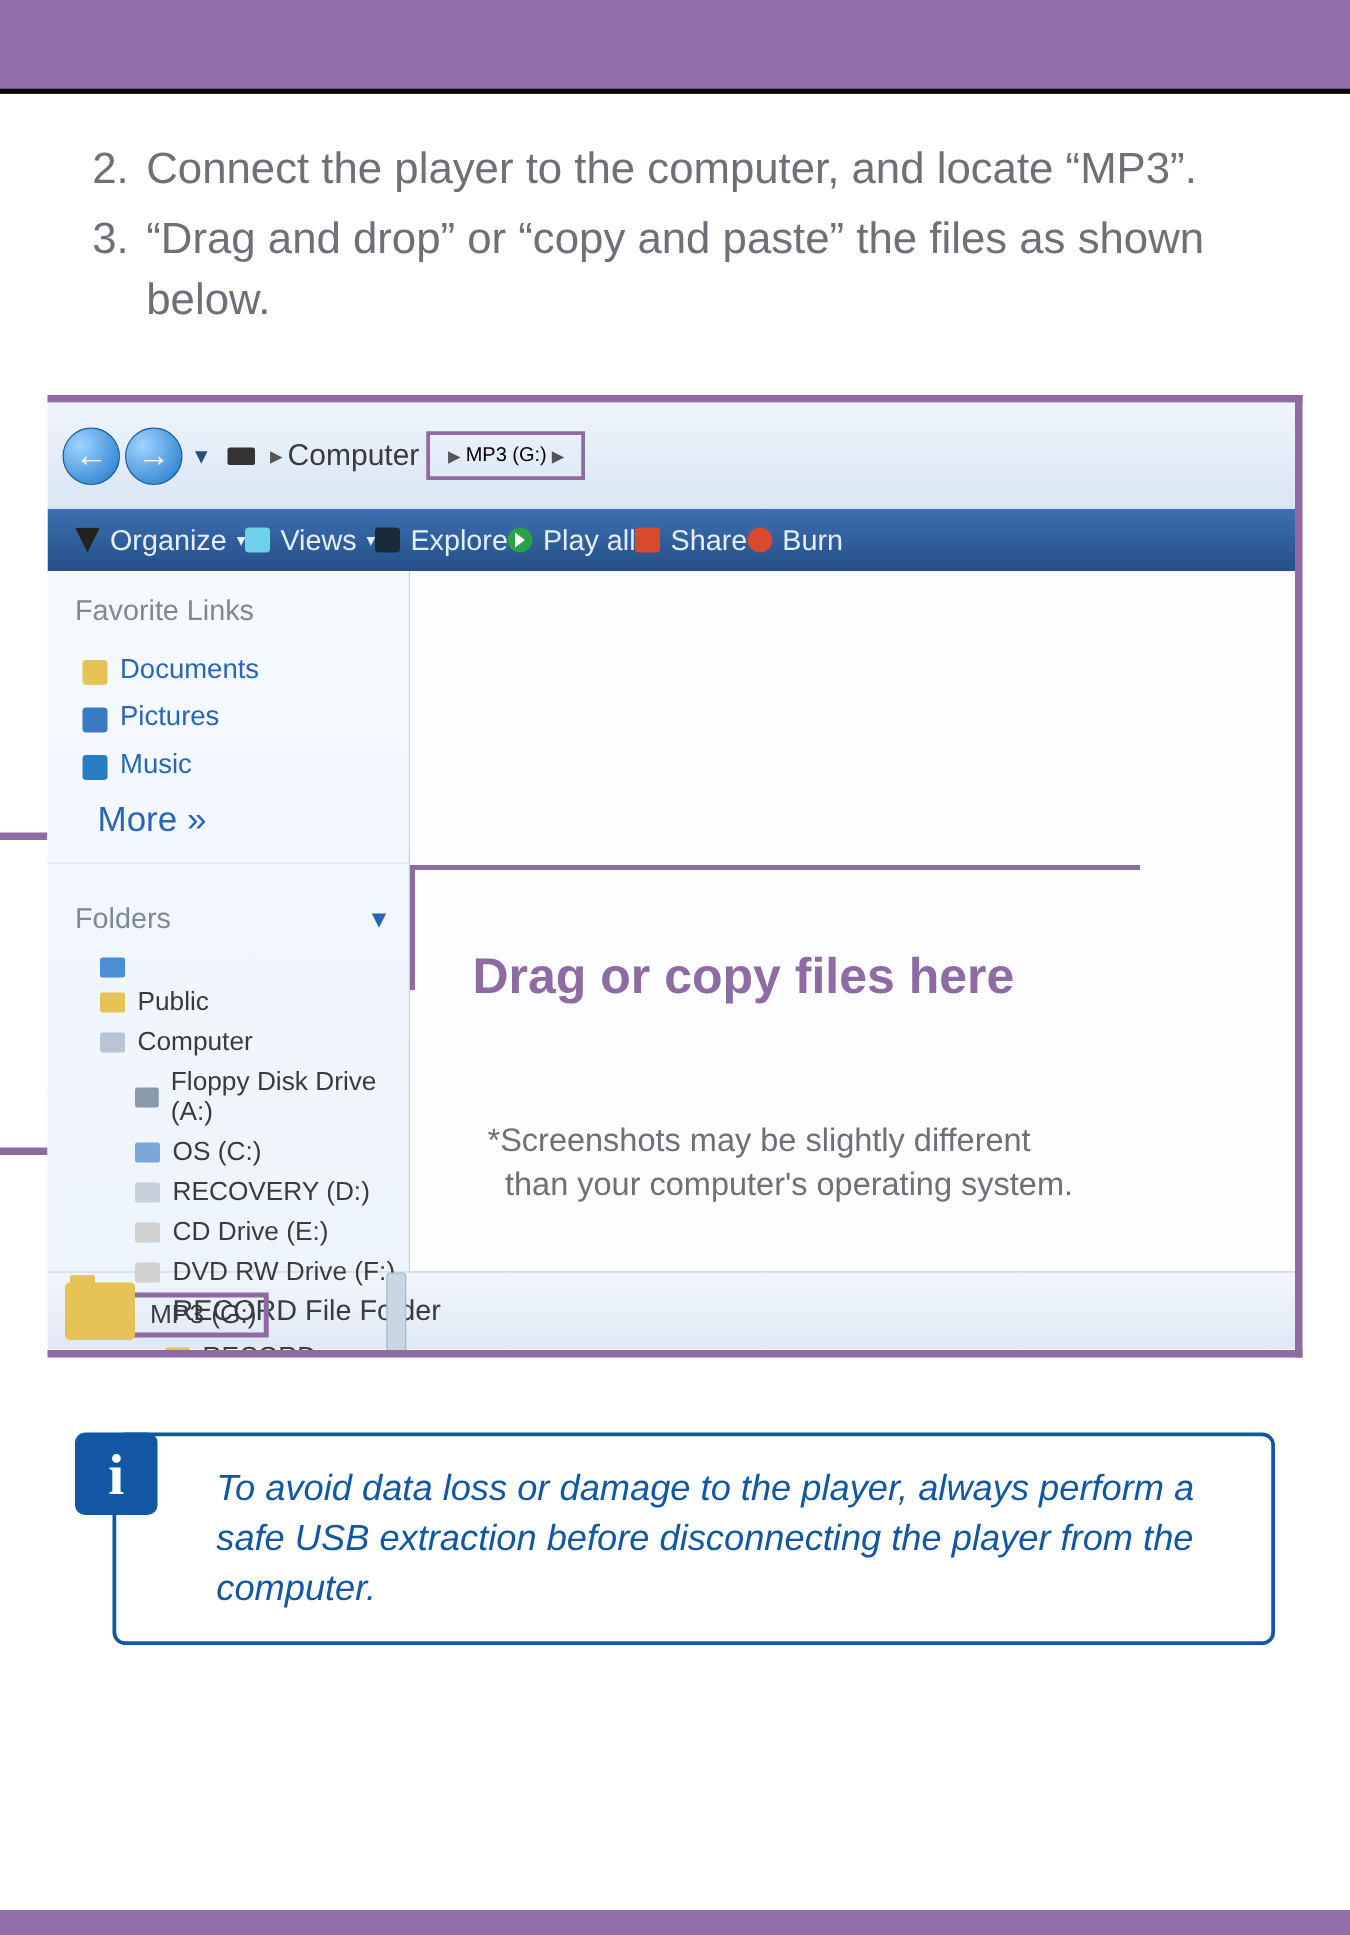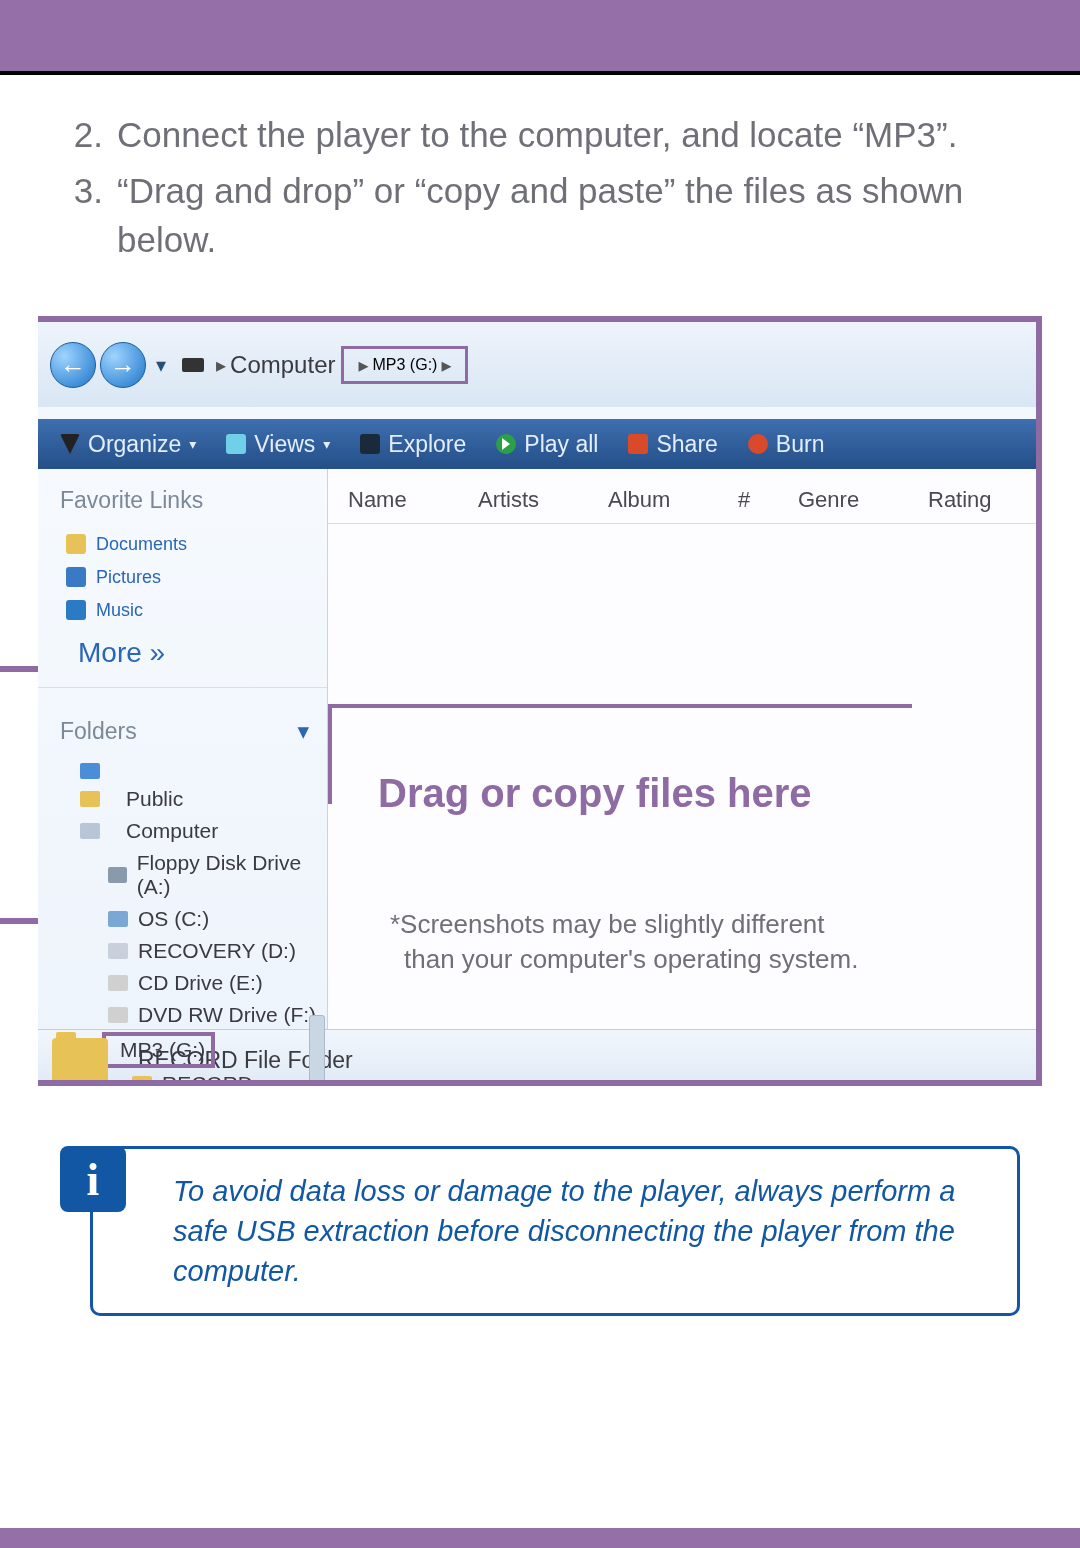--- a/index.html
+++ b/index.html
@@ -65,57 +65,55 @@
     width: 22px; height: 14px; background: #333; border-radius: 2px;
     margin-right: 8px; display: inline-block;
   }
 
   .toolbar {
     height: 50px;
     background: linear-gradient(#3e6fb0,#244f88);
     display: flex; align-items: center;
     padding-left: 22px;
     color: #e4eefb; font-size: 23px;
-    gap: 30px;
-    margin-top: 12px;
   }
   .toolbar .tb-item { display: flex; align-items: center; gap: 8px; }
   .tb-drop { font-size: 14px; }
   .tb-ico { width: 20px; height: 20px; display: inline-block; border-radius: 3px; }
   .ico-org { background: #222; clip-path: polygon(50% 0,100% 100%,0 100%); transform: rotate(180deg); }
   .ico-views { background: #6fd0e8; }
   .ico-exp { background: #1a2a3a; }
   .ico-play { background: #2aa048; border-radius: 50%; position: relative; }
   .ico-play::after { content:""; position:absolute; left:6px; top:4px; border-left:8px solid #fff; border-top:6px solid transparent; border-bottom:6px solid transparent; }
   .ico-share { background: #d84a2a; }
   .ico-burn { background: #d84a2a; border-radius: 50%; }
 
   .body-row { display: flex; height: 560px; background: #fdfdff; }
   .sidebar {
     width: 290px; flex-shrink: 0;
     border-right: 1px solid #c8d4e6;
     background: linear-gradient(#f6faff,#eef4fb);
     position: relative;
   }
   .fav-hdr { font-size: 23px; color: #7d8896; padding: 18px 0 14px 22px; }
-  .fav-item { display:flex; align-items:flex-start; padding: 6px 0 6px 28px; font-size: 18px; color: #2a66b8; }
+  .fav-item { display:flex; align-items:flex-end; padding: 6px 0 6px 28px; font-size: 22px; color: #2a66b8; }
   .fav-item .fico { width: 20px; height: 20px; margin-right: 10px; border-radius: 3px; }
   .fico-doc { background: #e6c257; }
   .fico-pic { background: #3a7ac4; }
   .fico-mus { background: #2a7ac4; }
   .more { color: #2a66b8; font-size: 28px; padding: 10px 0 0 40px; }
   .folders-hdr {
     display:flex; justify-content:space-between; align-items:flex-start;
     padding: 30px 18px 10px 22px; color: #7d8896; font-size: 23px;
     border-top: 1px solid #d7e1ee; margin-top: 18px;
   }
   .tree { padding: 4px 0 0 22px; font-size: 21px; color: #3a3a40; position: relative; }
   .tree .t-item { display:flex; align-items:center; padding: 4px 0; }
   .tree .t-item .tico { width: 20px; height: 16px; margin-right: 10px; border-radius: 2px; }
-  .tree .lvl1 { padding-left: 20px; gap: 16px; }
+  .tree .lvl1 { padding-left: 20px; }
   .tree .lvl2 { padding-left: 48px; }
   .tico-desktop { background:#4a8ed8; width:18px; height:18px; }
   .tico-folder { background:#e6c257; }
   .tico-comp { background:#b7c5d6; }
   .tico-floppy { background:#8a9aad; }
   .tico-os { background:#7aa7d6; }
   .tico-rec { background:#c8d0db; }
   .tico-cd { background:#d0d0d0; border-radius:50%; height:18px; }
   .tico-dvd { background:#d0d0d0; border-radius:50%; height:18px; }
   .tico-mp3 { background:#333; }
@@ -333,28 +331,20 @@
         <div class="t-item lvl2" style="padding-left:72px;">
             <span class="tico tico-recf"></span>
             <span>RECORD</span>
           </div>
         
         <div class="scroll-thumb"></div>
       </div>
     </div>
 
     <div class="content">
-      <div class="cols">
-        <span class="c-name">Name</span>
-        <span class="c-art">Artists</span>
-        <span class="c-alb">Album</span>
-        <span class="c-num">#</span>
-        <span class="c-gen">Genre</span>
-        <span class="c-rat">Rating</span>
-      </div>
 
       <div class="callout-line"></div>
       <div class="drag-text">Drag or copy files here</div>
       <div class="footnote">
         <div>*Screenshots may be slightly different</div>
         <div style="padding-left:14px;">than your computer's operating system.</div>
       </div>
     </div>
   </div>
 

